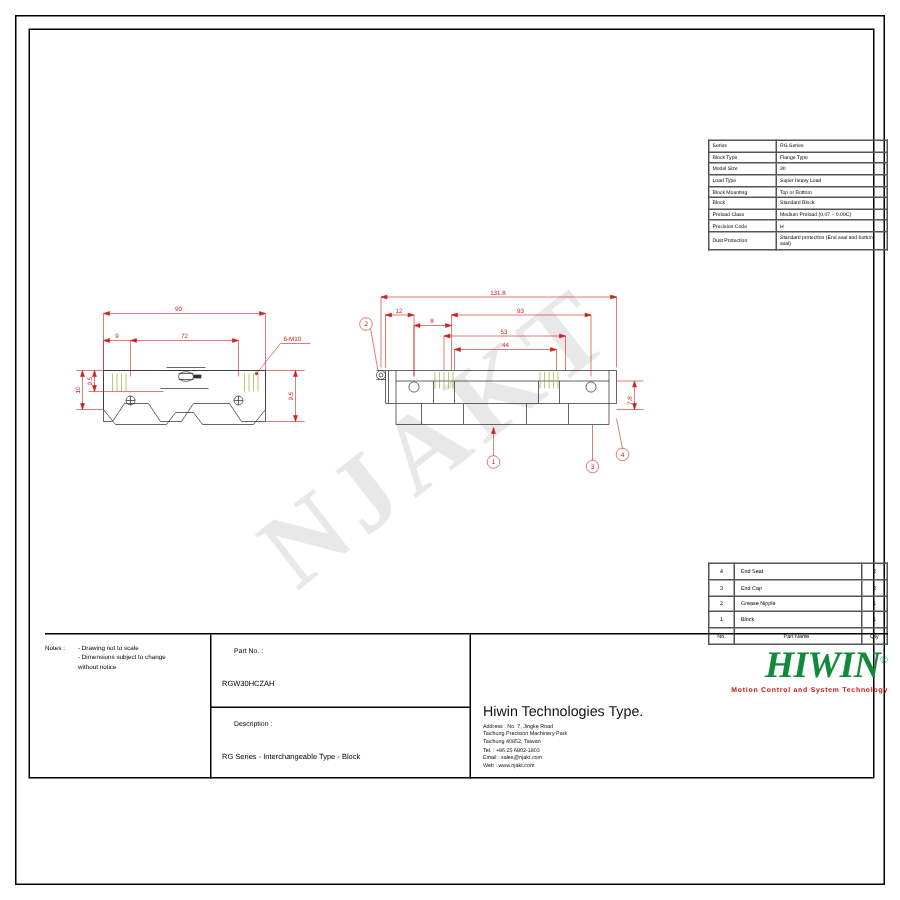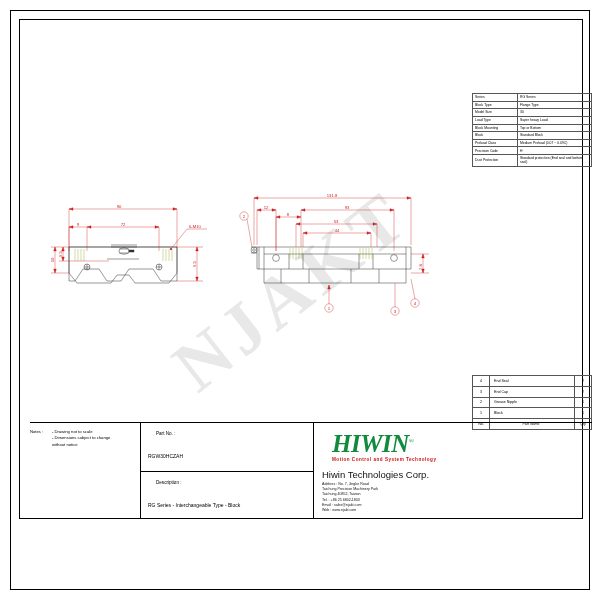--- a/index.html
+++ b/index.html
@@ -68,21 +68,21 @@
   }
   .tb-desc .cap{position:absolute;left:14px;top:8px;}
   .tb-desc .val{position:absolute;left:6px;top:30px;font-size:5px;}
   .tb-divider-v2{position:absolute;left:302px;top:412px;width:0;height:96px;border-left:1px solid #000;}
   .tb-divider-top{position:absolute;left:19px;top:411px;width:562px;height:0;border-top:1px solid #000;}
   
   .company{
     position:absolute;left:305px;top:414px;width:276px;height:94px;
   }
   .logo-wrap{
-    position:absolute;left:16px;right:0;top:6px;text-align:left;
+    position:absolute;left:4px;right:0;top:6px;text-align:right;
   }
   .logo-text{
     font-family:"Liberation Serif", serif;
     font-style:italic;font-weight:bold;font-size:25px;
     color:#118a3d;letter-spacing:-0.5px;line-height:1;
     display:inline-block;
   }
   .logo-r{
     font-size:7px;color:#118a3d;font-style:normal;font-weight:normal;
     vertical-align:super;letter-spacing:0;
@@ -374,21 +374,21 @@
   <div class="tb-desc">
     <div class="cap">Description :</div>
     <div class="val">RG Series - Interchangeable Type - Block</div>
   </div>
 
   <div class="company">
     <div class="logo-wrap">
       <div class="logo-text"><span>HIWIN</span><span class="logo-r">®</span></div>
       <div class="logo-tag">Motion Control and System Technology</div>
     </div>
-    <div class="co-name">Hiwin Technologies Corp.</div>
+    <div class="co-name">Hiwin Technologies Type.</div>
     <div class="co-lines">Address :  No. 7, Jingke Road
                Taichung Precision Machinery Park
                Taichung 40852, Taiwan
 Tel. : +86 25 6802-1803
 Email : sales@njakt.com
 Web :  www.njakt.com</div>
   </div>
 
 </div>
 

